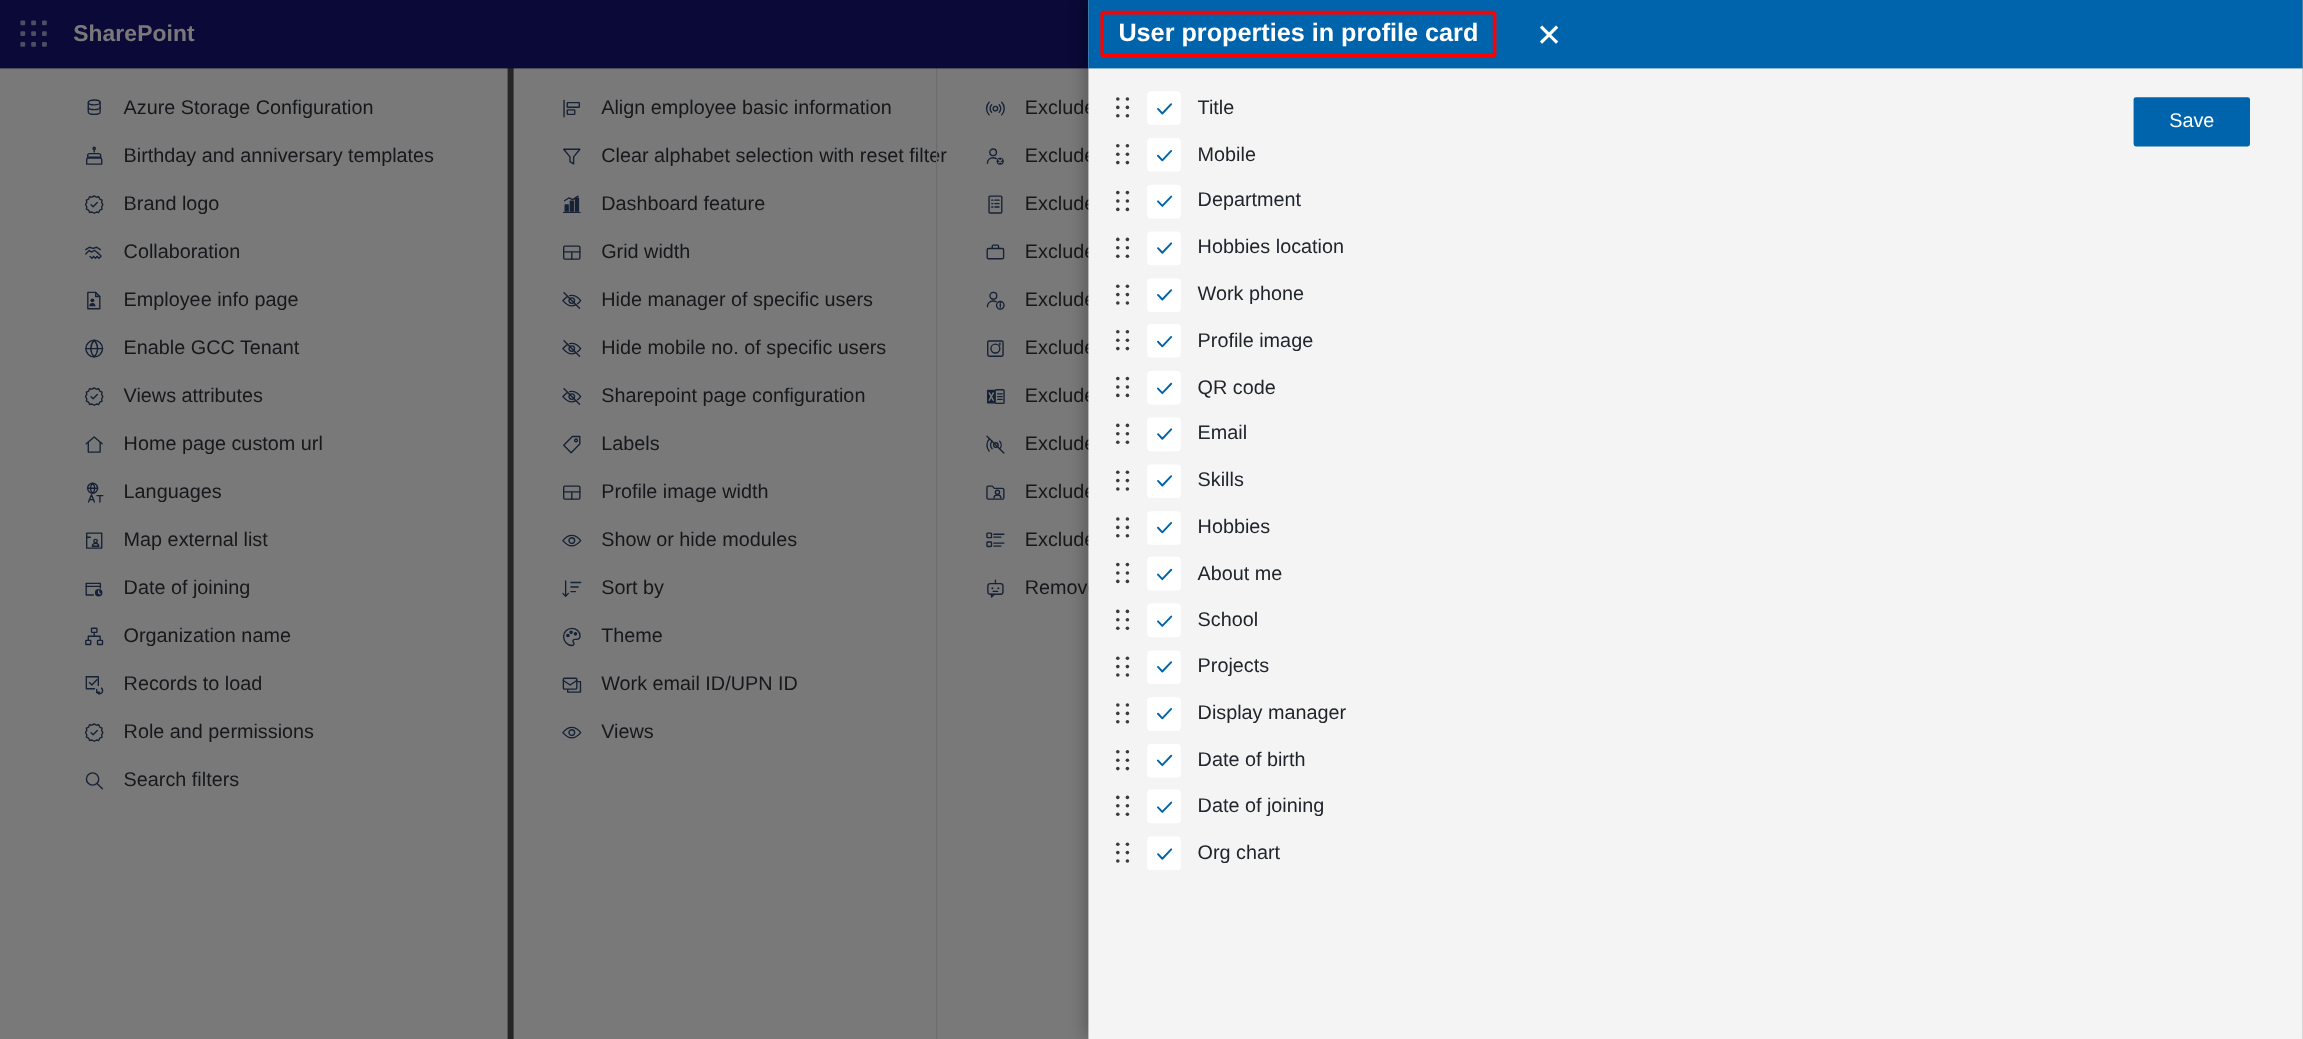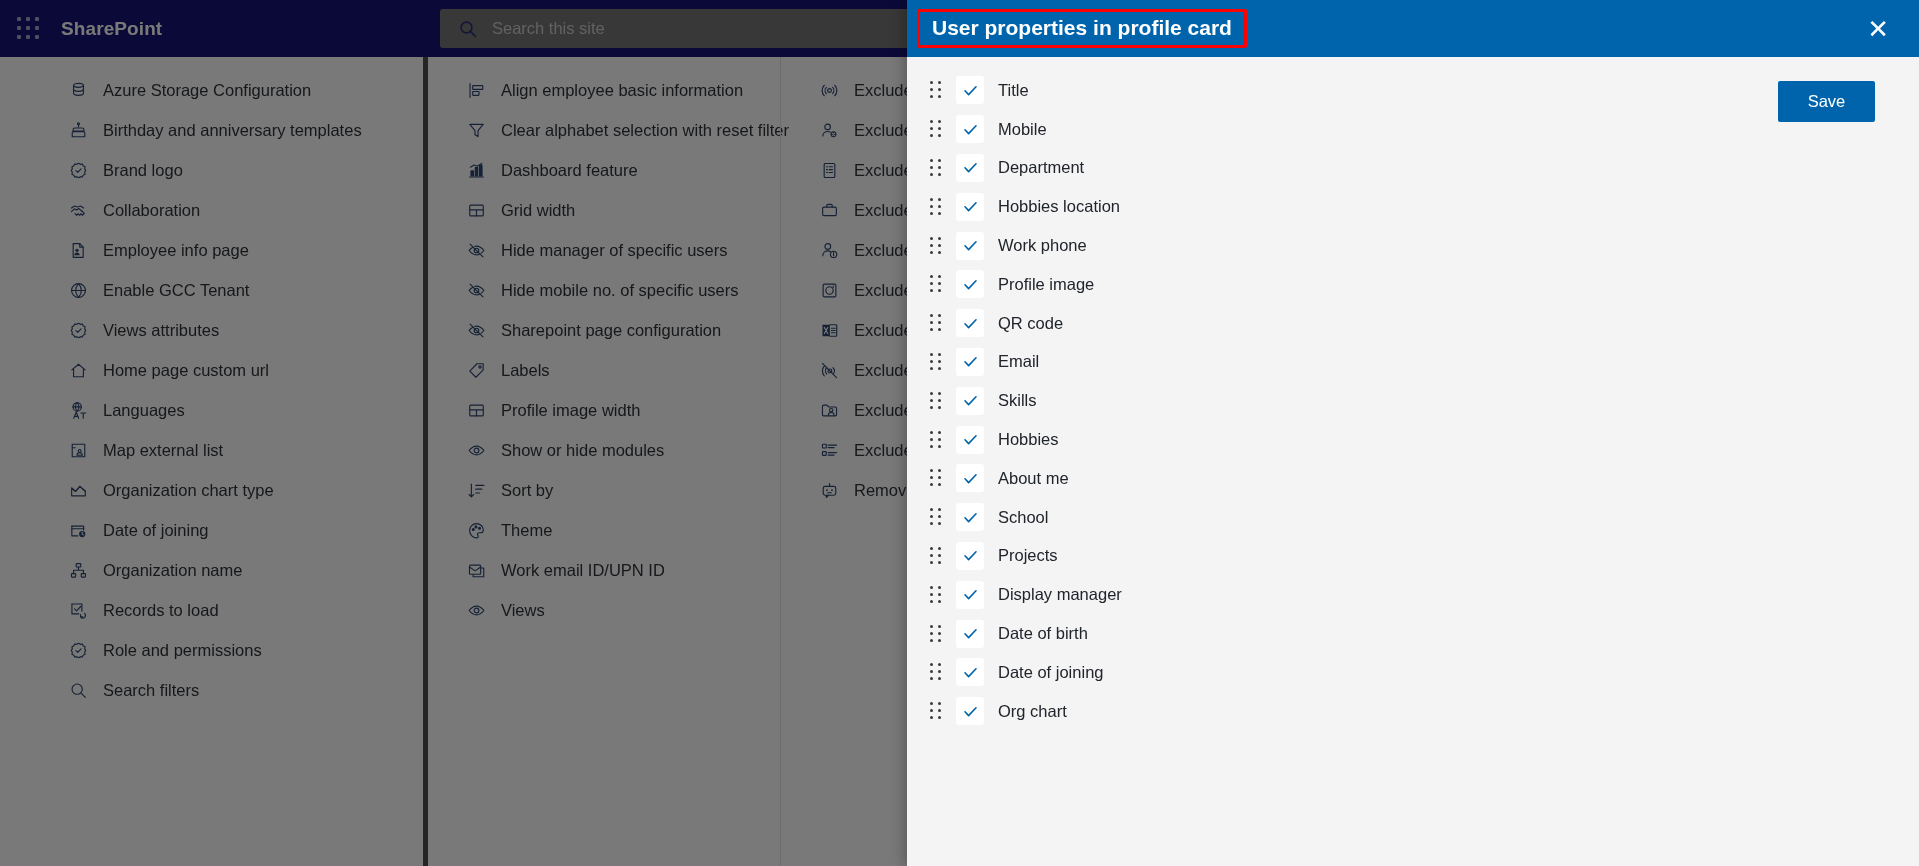--- a/index.html
+++ b/index.html
@@ -78,22 +78,23 @@
     position: absolute; top: 0; right: 0;
     width: 1012px; height: 866px;
     background: #f4f4f4;
     z-index: 40;
     display: flex; flex-direction: column;
     box-shadow: -2px 0 14px rgba(0,0,0,.3);
   }
   .panel-head {
     height: 57px; flex: 0 0 57px;
     background: #0064ac;
-    display: flex; align-items: center; justify-content: space-between;
+    display: flex; align-items: center; 
     padding: 0 22px 0 10px;
+    gap: 25px;
   }
   .panel-title-wrap {
     border: 3px solid #ff0000;
     padding: 4px 12px 5px 12px;
     border-radius: 2px;
   }
   .panel-title {
     color: #ffffff; font-size: 21px; font-weight: 700; white-space: nowrap;
   }
   .panel-close {
@@ -236,29 +237,20 @@
             <div class="opt">
               <span class="ic">
                 <svg width="19" height="19" viewBox="0 0 20 20" fill="none" stroke="#1f3864" stroke-width="1.2" stroke-linecap="round" stroke-linejoin="round">
                   <path d="M3.4 3.4h13.2v13.2H3.4z"></path>
                   <path d="M3.4 7.1h3.2"></path>
                   <circle cx="11.2" cy="10.4" r="1.5"></circle>
                   <path d="M8.4 15c0-1.6 1.3-2.6 2.8-2.6s2.8 1 2.8 2.6z"></path>
                 </svg>
               </span>
               <span class="lbl">Map external list</span>
-            </div>
-            <div class="opt">
-              <span class="ic">
-                <svg width="19" height="19" viewBox="0 0 20 20" fill="none" stroke="#1f3864" stroke-width="1.2" stroke-linecap="round" stroke-linejoin="round">
-                  <path d="M2.8 15.6V7.4l4.2 3.6 4.4-5.4 5.8 5.2v4.8z"></path>
-                  <path d="M2.8 7.4l4.2 3.6 4.4-5.4 5.8 5.2"></path>
-                </svg>
-              </span>
-              <span class="lbl">Organization chart type</span>
             </div>
             <div class="opt">
               <span class="ic">
                 <svg width="19" height="19" viewBox="0 0 20 20" fill="none" stroke="#1f3864" stroke-width="1.2" stroke-linecap="round" stroke-linejoin="round">
                   <path d="M3 5.4h12.4v4.1"></path>
                   <path d="M3 5.4v10.2h6.3"></path>
                   <path d="M3 8.1h12.4"></path>
                   <circle cx="13.9" cy="13.7" r="3.3" fill="#1f3864" stroke="none"></circle>
                   <path d="M13.9 12v1.8l1.2.8" stroke="#fff"></path>
                 </svg>
@@ -580,29 +572,20 @@
           <i></i>
           <i></i>
           <i></i>
           <i></i>
           <i></i>
           <i></i>
           <i></i>
           <i></i>
       </div>
       <div class="brand">SharePoint</div>
-      <div class="search-box">
-        <span class="search-ico">
-          <svg width="20" height="20" viewBox="0 0 20 20" fill="none" stroke="#1b1f6b" stroke-width="1.6">
-            <circle cx="8.5" cy="8.5" r="5.4"></circle>
-              <line x1="12.6" y1="12.6" x2="17.4" y2="17.4" stroke-linecap="round"></line>
-          </svg>
-        </span>
-        <span class="search-ph">Search this site</span>
-      </div>
     </div>
   </div>
 
   <div class="dim"></div>
 
   <div class="panel">
     <div class="panel-head">
       <div class="panel-title-wrap">
         <div class="panel-title">User properties in profile card</div>
       </div>

